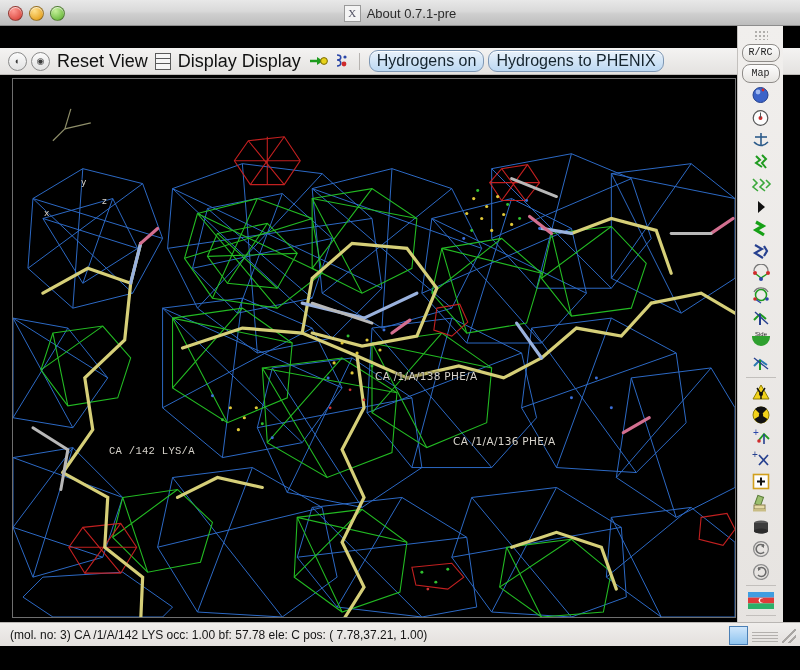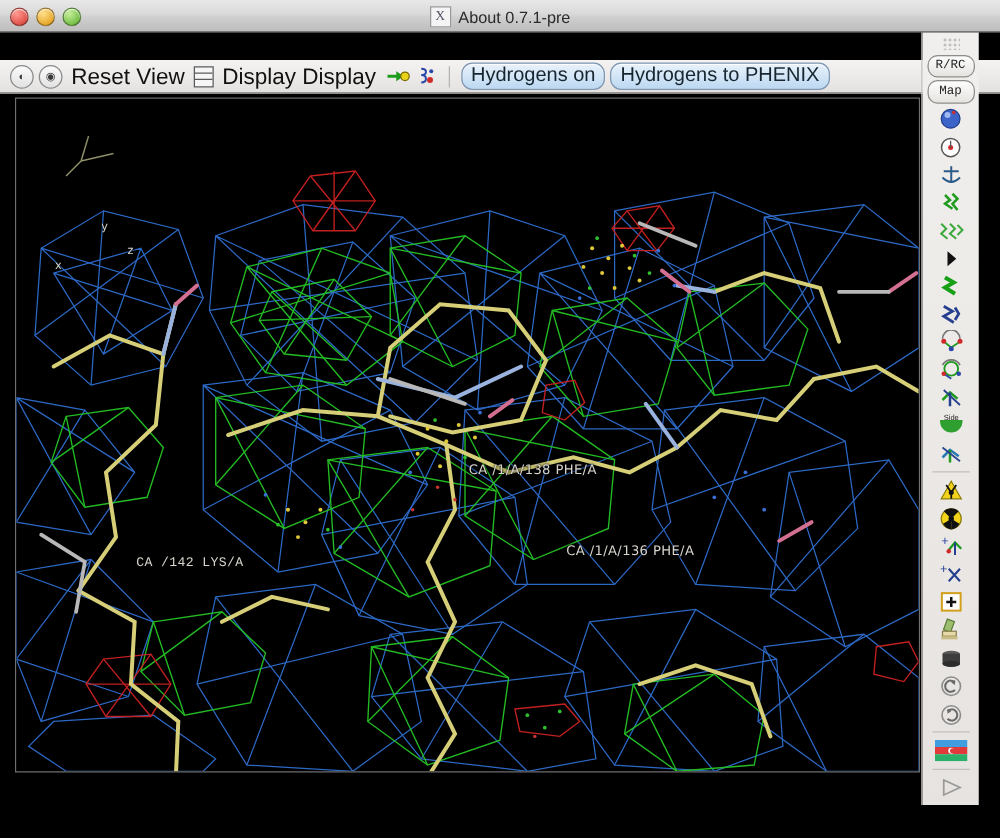--- a/index.html
+++ b/index.html
@@ -577,14 +577,27 @@
 
     <div class="sb-sep"></div>
 
     <div class="sb-ico sb-bottom">
       <svg width="22" height="18">
           <polygon points="5,3 18,9 5,15" fill="none" stroke="#9a9a9a" stroke-width="1.4"></polygon>
         </svg>
     </div>
   </div>
 
+  <div class="statusbar">
+    <div class="status-text">(mol. no: 3)  CA /1/A/142 LYS occ:  1.00 bf: 57.78 ele:  C pos: ( 7.78,37.21, 1.00)</div>
+    <div class="status-right">
+      <div class="blue-chip"></div>
+      <div class="grip-lines">
+        <span style="top:3px;"></span>
+          <span style="top:6px;"></span>
+        <span style="top:9px;"></span>
+          <span style="top:12px;"></span>
+      </div>
+      <div class="resize-grip"></div>
+    </div>
+  </div>
 
 </div>
 
 </body></html>

